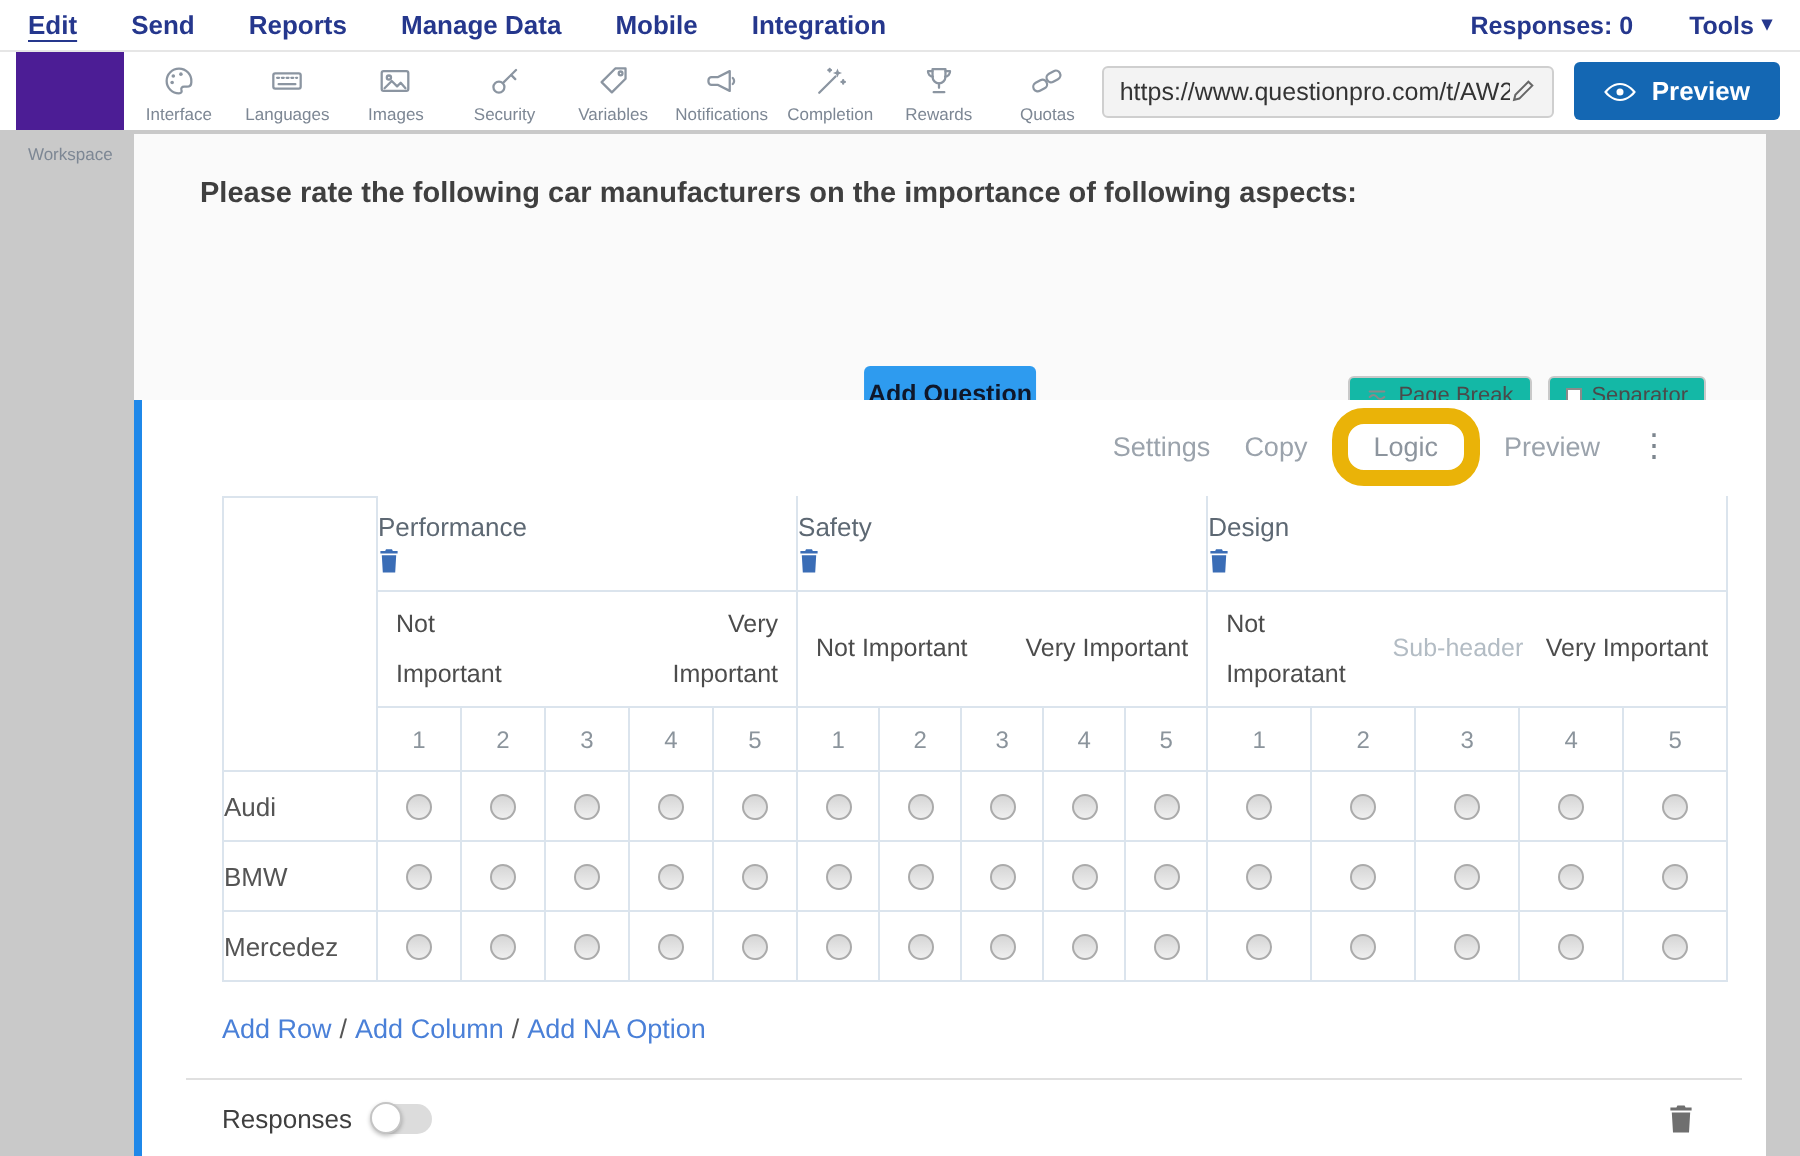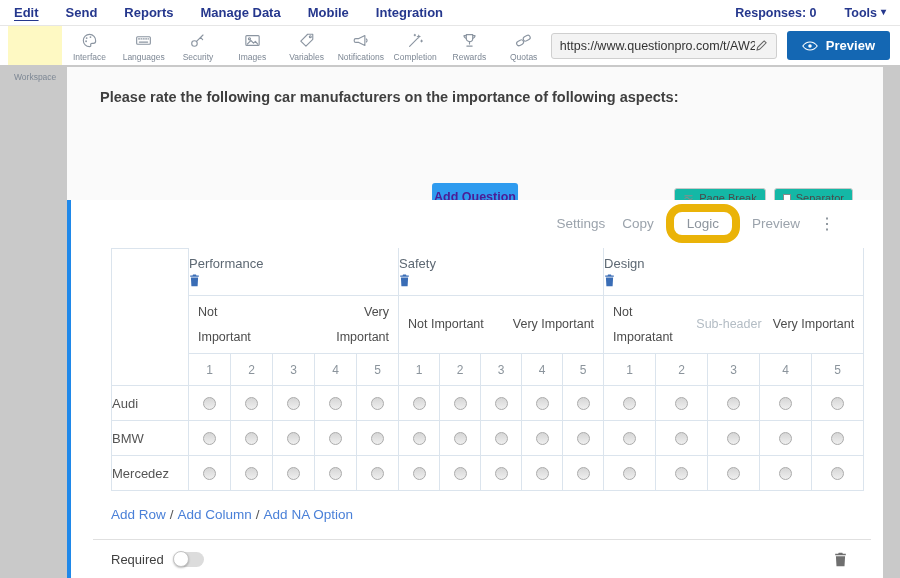--- a/index.html
+++ b/index.html
@@ -29,21 +29,21 @@
   
   .toolbar {
     position:absolute; top:26px; left:0; right:0; height:40px; background:#fff;
     border-bottom:1px solid #c9c9c9; display:flex; align-items:stretch;
     padding-left:8px; z-index:5;
   }
   .tb-item {
     width:55px; display:flex; flex-direction:column; align-items:center;
     justify-content:center; gap:2px; color:#8b95a1; cursor:pointer; padding-top:2px;
   }
-  .tb-item.active { background:#fef9c3;gap:41px; }
+  .tb-item.active { background:#4c1d95;gap:41px; }
   .tb-item svg { display:block; }
   .tb-label { font-size:8.5px; color:#7d8794; white-space:nowrap; }
   .tb-right { margin-left:auto; display:flex; align-items:center; gap:10px; padding-right:10px; }
   .url-box {
     width:226px; height:26px; background:#f3f3f3; border:1px solid #cfcfcf;
     border-radius:3px; display:flex; align-items:center; padding:0 8px; cursor:text;
   }
   .url-text {
     font-size:12.5px; color:#333; white-space:nowrap; overflow:hidden; flex:1;
   }
@@ -52,21 +52,21 @@
     display:flex; align-items:center; gap:8px; font-size:13px; font-weight:700; cursor:pointer;
   }
 
   
   .content { position:absolute; left:67px; top:67px; width:816px; bottom:0; }
 
   .card1 { height:155px; background:#fafafa; border-bottom:1px solid #c6c6c6; position:relative; }
   .qtext { padding:22px 20px 0 33px; font-size:14.5px; font-weight:700; color:#3f3f3f; }
   .add-q {
     position:absolute; left:50%; transform:translateX(-50%); bottom:10px;
-    background:#2e9bef; color:#4c1d95; font-size:12.5px; font-weight:700;
+    background:#2e9bef; color:#0f172a; font-size:12.5px; font-weight:700;
     padding:7px 2px; border-radius:3px; cursor:pointer;
   }
   .pb-sep { position:absolute; right:30px; bottom:13px; display:flex; gap:8px; }
   .mini-btn {
     border:1px solid #c9c9c9; background:#14b8a6; border-radius:3px; font-size:11px;
     color:#4a4a4a; padding:3px 8px; display:flex; align-items:center; gap:5px; cursor:pointer;
   }
   .sq { width:8px; height:8px; border:1px solid #8a8a8a; display:inline-block; background:#fff; }
 
   .card2 {
@@ -197,36 +197,36 @@
         <rect x="2.8" y="6" width="14.4" height="8" rx="1"></rect>
         <path d="M4.8 8.3h1M7.3 8.3h1M9.8 8.3h1M12.3 8.3h1M14.8 8.3h.5M5.6 11.7h8.8"></path>
       </svg>
     </span>
     <span class="tb-label">Languages</span>
   </div>
 
   <div class="tb-item">
     <span>
       <svg width="19" height="19" viewBox="0 0 20 20" fill="none" stroke="#8b95a1" stroke-width="1.2" stroke-linecap="round" stroke-linejoin="round">
-        <circle cx="6.8" cy="13.2" r="2.9"></circle>
-          <path d="M9 11l6.8-6.8M13.2 6.8l2.2 2.2"></path>
-      </svg>
-    </span>
-    <span class="tb-label">Security</span>
-  </div>
-
-  <div class="tb-item">
-    <span>
-      <svg width="19" height="19" viewBox="0 0 20 20" fill="none" stroke="#8b95a1" stroke-width="1.2" stroke-linecap="round" stroke-linejoin="round">
         <rect x="3" y="4.8" width="14" height="10.4" rx="1"></rect>
           <circle cx="6.8" cy="8.2" r="1.1"></circle>
         <path d="M4.5 13.8l3.8-3.8 2.8 2.8 1.9-1.9 2.5 2.9"></path>
       </svg>
     </span>
     <span class="tb-label">Images</span>
+  </div>
+
+  <div class="tb-item">
+    <span>
+      <svg width="19" height="19" viewBox="0 0 20 20" fill="none" stroke="#8b95a1" stroke-width="1.2" stroke-linecap="round" stroke-linejoin="round">
+        <circle cx="6.8" cy="13.2" r="2.9"></circle>
+          <path d="M9 11l6.8-6.8M13.2 6.8l2.2 2.2"></path>
+      </svg>
+    </span>
+    <span class="tb-label">Security</span>
   </div>
 
   <div class="tb-item">
     <span>
       <svg width="19" height="19" viewBox="0 0 20 20" fill="none" stroke="#8b95a1" stroke-width="1.2" stroke-linecap="round" stroke-linejoin="round">
         <path d="M11.2 3.4h5.4v5.4L9.4 16 4 10.6z"></path>
           <circle cx="14" cy="6" r="1"></circle>
       </svg>
     </span>
     <span class="tb-label">Variables</span>
@@ -482,21 +482,21 @@
       </table>
 
     <div class="links">
       <span class="link">Add Row</span><span class="lsep">/</span><span class="link">Add Column</span><span class="lsep">/</span><span class="link">Add NA Option</span>
     </div>
 
     <div class="divider"></div>
 
     <div class="qfooter">
       <div class="req-wrap">
-        <span class="req-label">Required</span>
+        <span class="req-label">Responses</span>
         <span class="toggle">
             <span class="knob"></span>
           </span>
       </div>
       <span class="trash-bottom">
         <svg width="13" height="15" viewBox="0 0 13 15">
             <path fill="#6f6f6f" d="M4.7.8h3.6l.5 1h3v1.4H1.2V1.8h3zM1.9 4.3h9.2l-.6 10H2.5z"></path>
           </svg>
       </span>
     </div>

